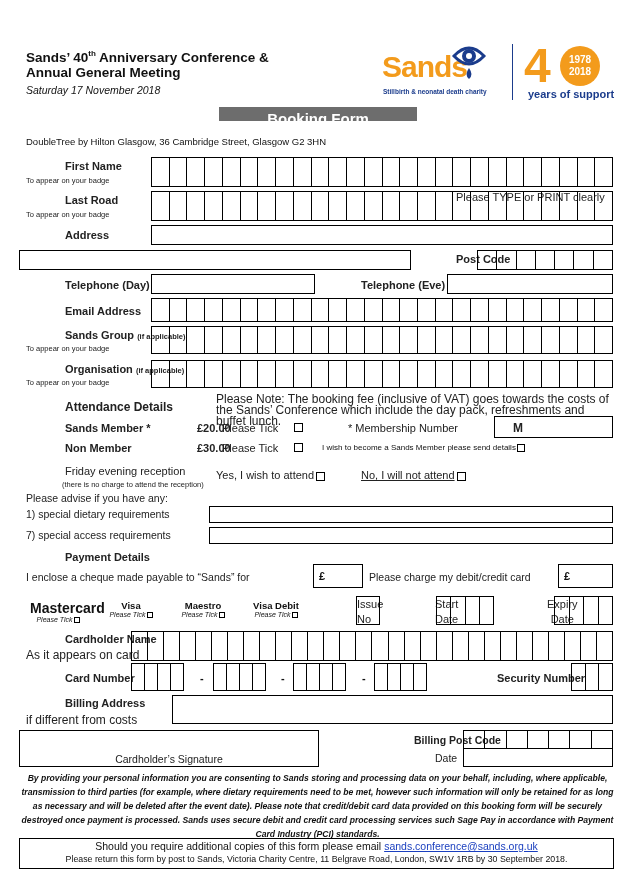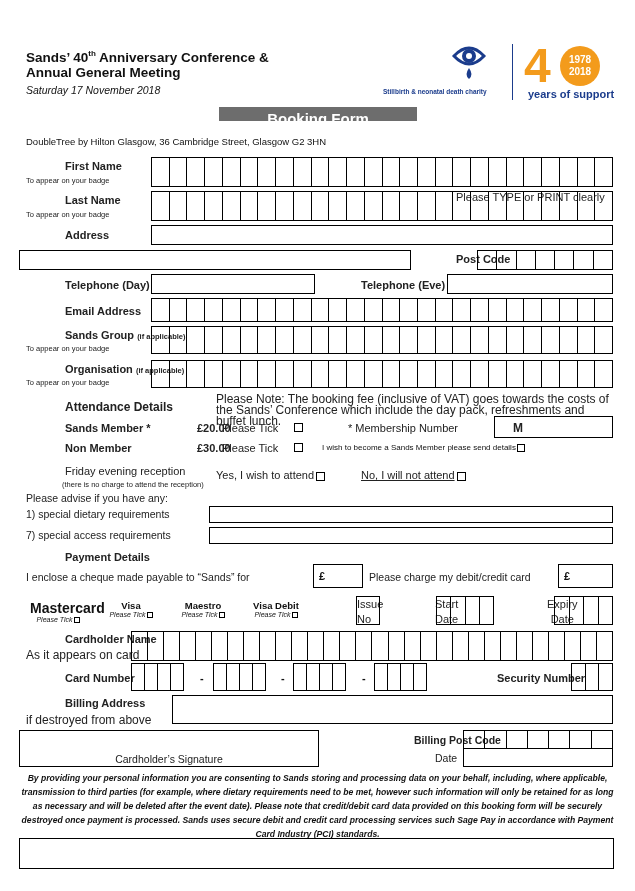--- a/index.html
+++ b/index.html
@@ -35,20 +35,21 @@
 <body>
 
 <div class="abs t-title" style="left:26px;top:45px;">
   <span>Sands’ 40</span><sup>th</sup><span> Anniversary Conference &amp;</span>
 </div>
 <div class="abs t-title" style="left:26px;top:64px;">Annual General Meeting</div>
 <div class="abs t-italic" style="left:26px;top:84px;">Saturday 17 November 2018</div>
 <div class="abs t-small" style="left:26px;top:92px;margin-top:44px;">DoubleTree by Hilton Glasgow, 36 Cambridge Street, Glasgow G2 3HN</div>
 
 <div class="abs" style="left:382px;top:42px;width:245px;height:60px;">
+  <div class="abs logo-sands" style="left:0;top:8px;">Sands</div>
   <svg class="abs" style="left:70px;top:0px;" width="34" height="40" viewBox="0 0 34 40">
     <path d="M2 14 Q17 -2 32 14 Q17 30 2 14 Z" fill="none" stroke="#1b3c8c" stroke-width="3"></path>
     <circle cx="17" cy="14" r="7" fill="#1b3c8c"></circle>
     <circle cx="17" cy="14" r="3" fill="#fff"></circle>
     <path d="M17 26 Q12 33 17 37 Q22 33 17 26 Z" fill="#1b3c8c"></path>
   </svg>
   <div class="abs logo-sub" style="left:1px;top:46px;">Stillbirth &amp; neonatal death charity</div>
   <div class="abs divider" style="left:130px;top:2px;height:56px;"></div>
   <div class="abs logo-40" style="left:142px;top:0;">4</div>
   <div class="abs logo-circle" style="left:178px;top:4px;">
@@ -85,21 +86,21 @@
     <div class="c"></div>
     <div class="c"></div>
     <div class="c"></div>
     <div class="c"></div>
     <div class="c"></div>
     <div class="c"></div>
     <div class="c"></div>
     <div class="c"></div>
   </div>
 
-<div class="abs lbl" style="left:26px;top:194px;">Last Name</div>
+<div class="abs lbl" style="left:26px;top:194px;">Last Road</div>
 <div class="abs sub" style="left:26px;top:210px;">To appear on your badge</div>
 <div class="cells" style="left:151px;top:191px;width:462px;">
     <div class="c"></div>
     <div class="c"></div>
     <div class="c"></div>
     <div class="c"></div>
     <div class="c"></div>
     <div class="c"></div>
     <div class="c"></div>
     <div class="c"></div>
@@ -385,21 +386,21 @@
     <div class="c"></div>
   </div>
 <div class="abs lbl" style="left:458px;top:672px;">Security Number</div>
 <div class="cells" style="left:571px;top:663px;width:42px;height:28px;">
     <div class="c"></div>
     <div class="c"></div>
     <div class="c"></div>
   </div>
 
 <div class="abs lbl" style="left:26px;top:697px;">Billing Address</div>
-<div class="abs subi" style="left:26px;top:713px;">if destroyed from above</div>
+<div class="abs subi" style="left:26px;top:713px;">if different from costs</div>
 <div class="box" style="left:172px;top:695px;width:441px;height:29px;"></div>
 
 <div class="box" style="left:19px;top:730px;width:300px;height:37px;">
   <div class="abs lbl-n" style="left:0;width:100%;top:22px;text-align:center;font-size:10.5px;">Cardholder’s Signature</div>
 </div>
 <div class="abs lbl" style="left:375px;top:734px;font-size:10.5px;">Billing Post Code</div>
 <div class="cells" style="left:463px;top:730px;width:150px;height:19px;">
     <div class="c"></div>
     <div class="c"></div>
     <div class="c"></div>
@@ -407,13 +408,17 @@
     <div class="c"></div>
     <div class="c"></div>
     <div class="c"></div>
   </div>
 <div class="abs lbl-n" style="left:435px;top:752px;font-size:10.5px;">Date</div>
 <div class="box" style="left:463px;top:748px;width:150px;height:19px;"></div>
 
 <div class="abs consent" style="left:20px;top:771px;width:595px;">By providing your personal information you are consenting to Sands storing and processing data on your behalf, including, where applicable, transmission to third parties (for example, where dietary requirements need to be met, however such information will only be retained for as long as necessary and will be deleted after the event date). Please note that credit/debit card data provided on this booking form will be securely destroyed once payment is processed. Sands uses secure debit and credit card processing services such Sage Pay in accordance with Payment Card Industry (PCI) standards.</div>
 
 <div class="abs footer-box" style="left:19px;top:838px;width:595px;height:31px;">
+  <div style="font-size:10.5px;line-height:14px;">
+    <span>Should you require additional copies of this form please email </span><a>sands.conference@sands.org.uk</a>
+  </div>
+  <div style="font-size:8.8px;line-height:13px;">Please return this form by post to Sands, Victoria Charity Centre, 11 Belgrave Road, London, SW1V 1RB by 30 September 2018.</div>
 </div>
 
 </body></html>

